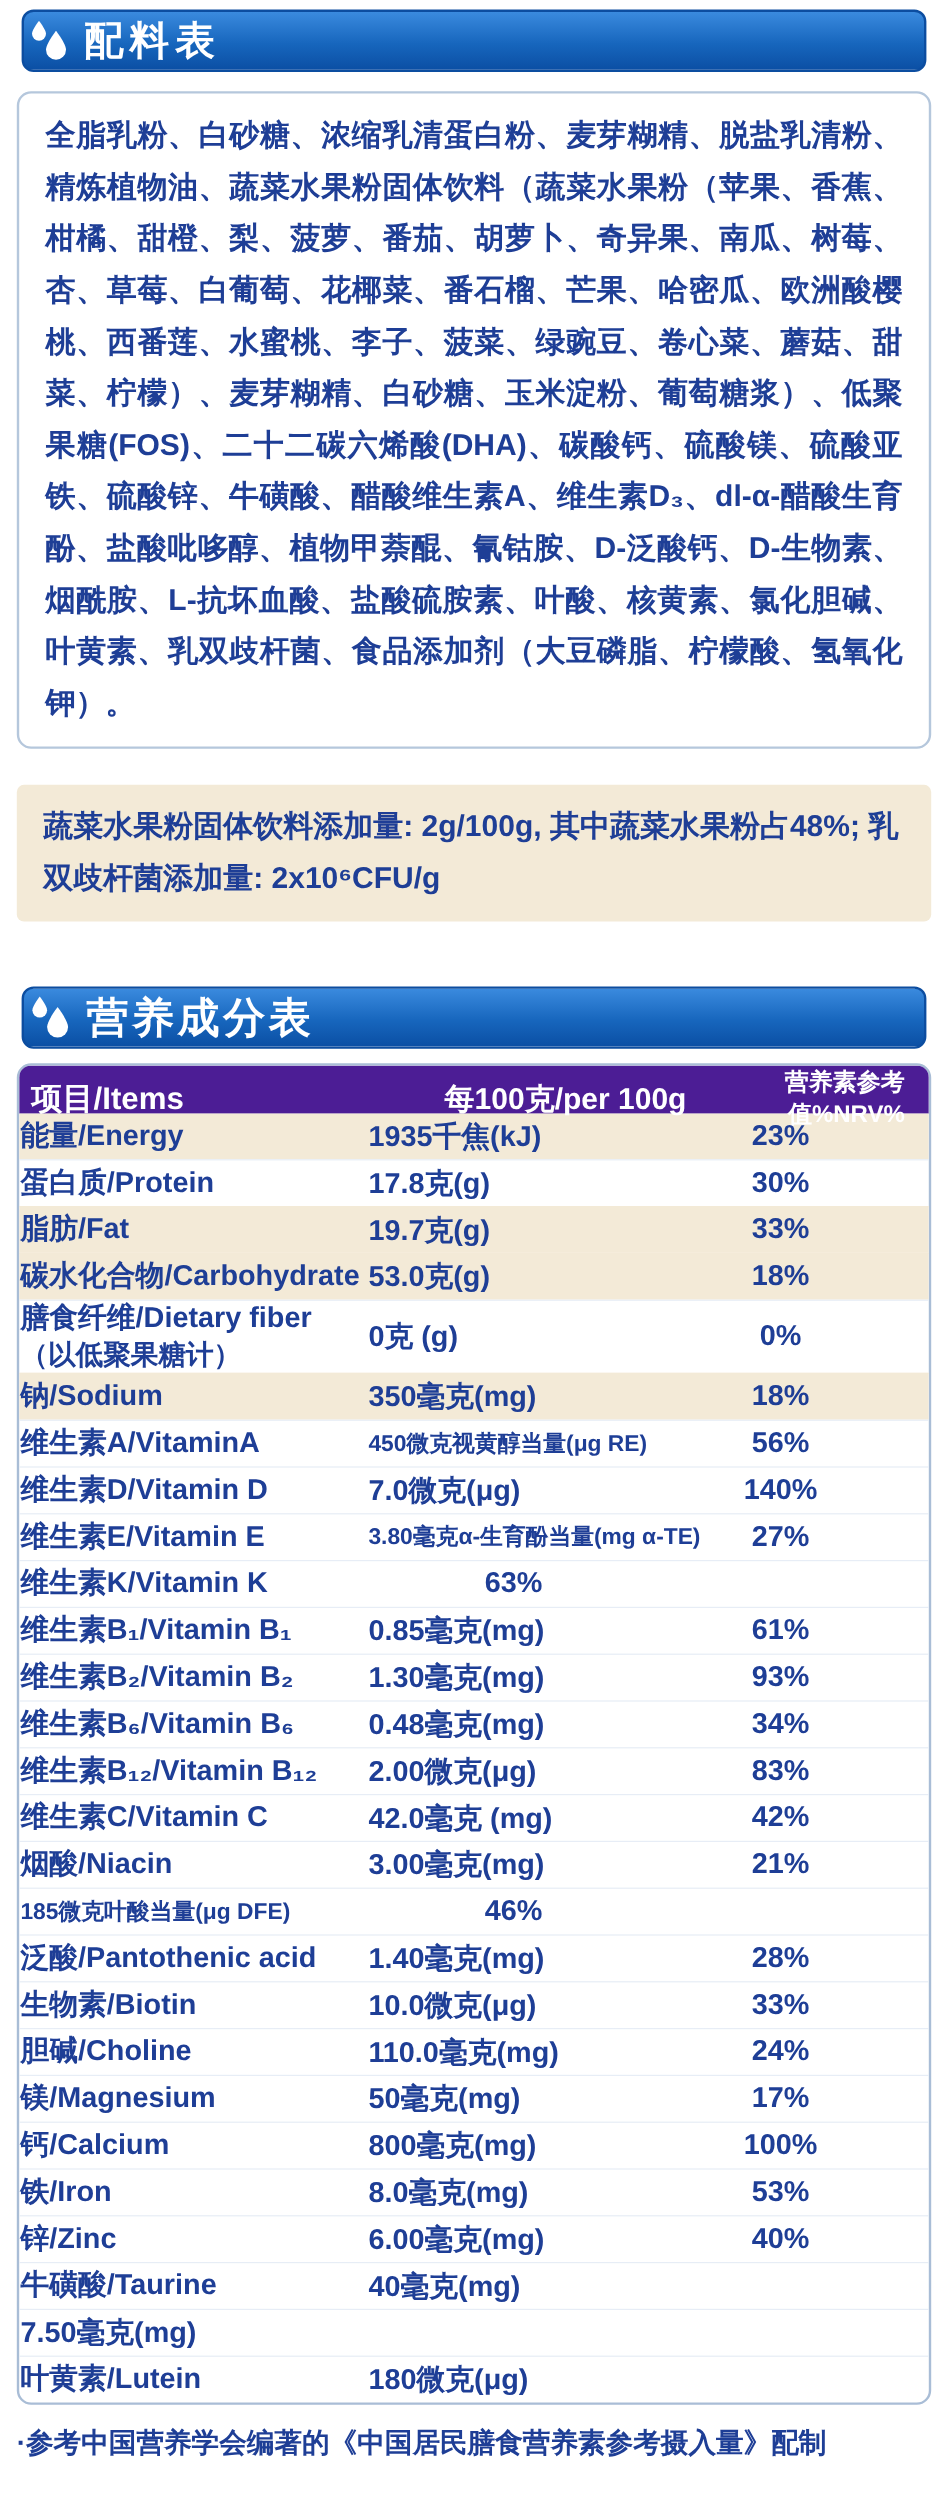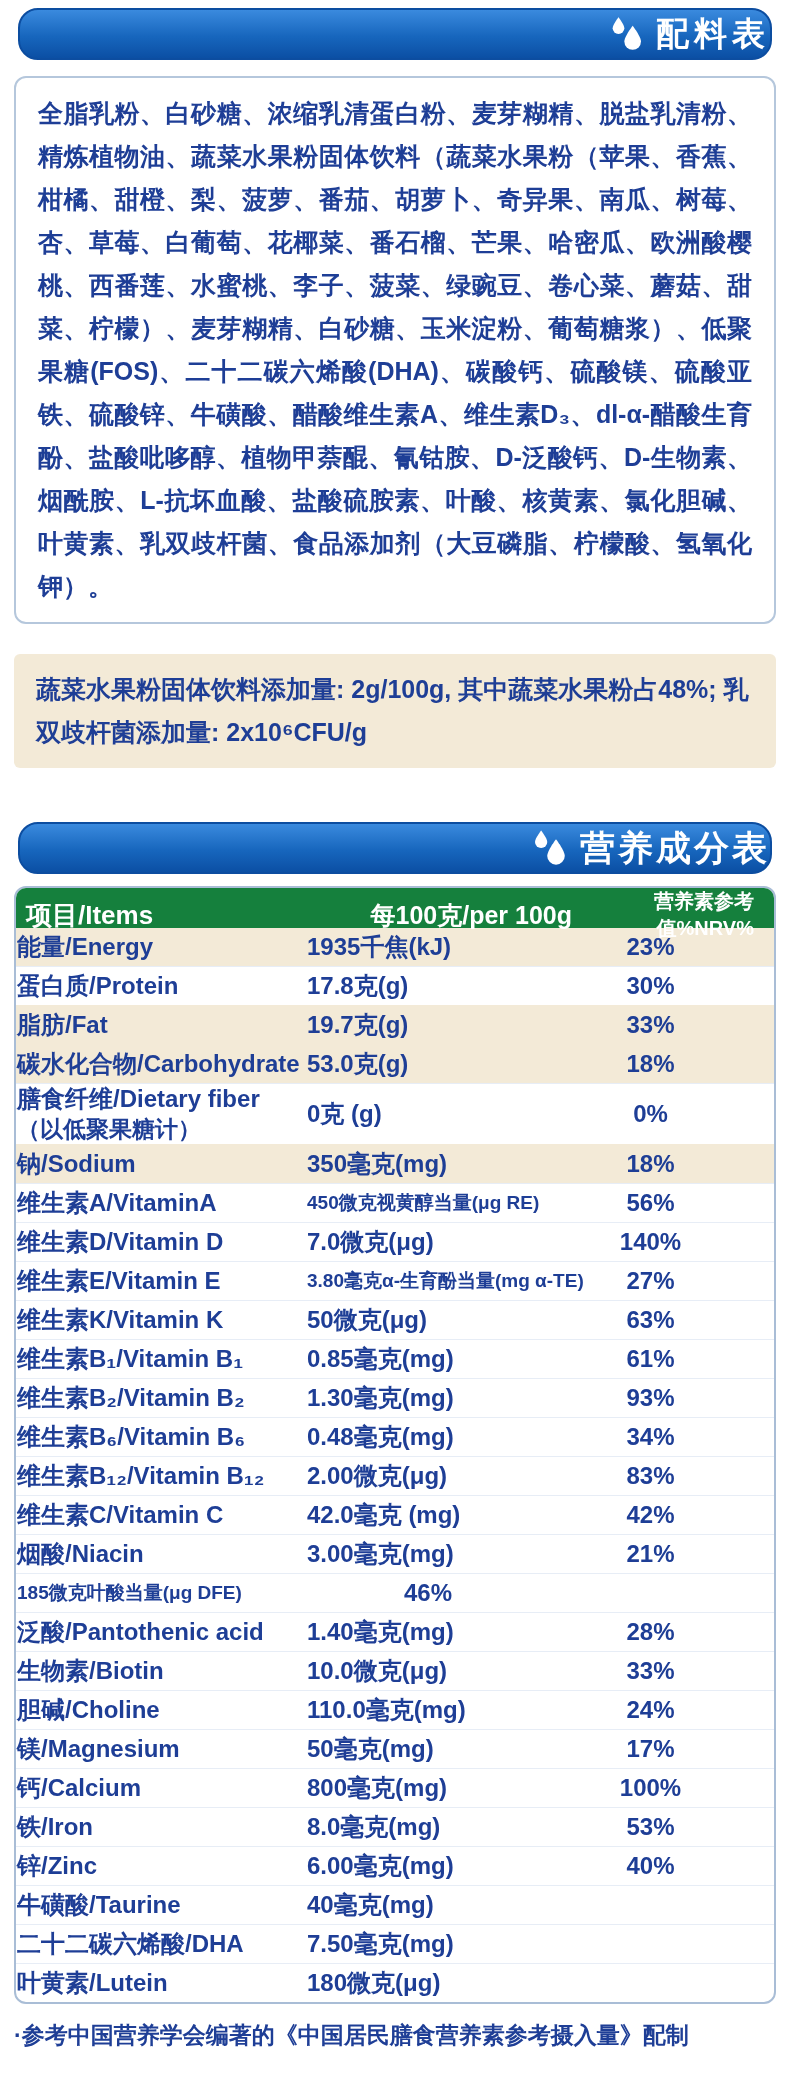--- a/index.html
+++ b/index.html
@@ -5,25 +5,25 @@
   html,body{margin:0;padding:0;background:#ffffff;}
   body{
     width:790px;
     font-family:"Liberation Sans","DejaVu Sans",sans-serif;
     color:#1e3e96;
     -webkit-font-smoothing:antialiased;
   }
   .bar{
     margin:8px 18px 0;
     height:52px;
-    border-radius:20px;
+    border-radius:10px;
     background:linear-gradient(180deg,#3a8ade 0%,#1766bd 55%,#0b4fa4 100%);
     border:2px solid #0c4da0;
     box-sizing:border-box;
-    display:flex;align-items:center;justify-content:flex-end;
+    display:flex;align-items:center;justify-content:flex-start;
     color:#ffffff;
     font-size:33px;font-weight:bold;
     letter-spacing:5px;
   }
   .bar .drop-icon{display:flex;align-items:center;margin-right:10px;}
   .card{
     margin:16px 14px 12px;
     border:2px solid #b5c7dc;
     border-radius:12px;
     background:#ffffff;
@@ -42,21 +42,21 @@
     background:#f3ead7;
     border-radius:6px;
     padding:14px 22px;
     font-size:25px;font-weight:600;
     line-height:43px;
     box-sizing:border-box;
   }
   .bar2{margin-top:54px;letter-spacing:3px;font-size:35px;}
   .table-card{margin-top:12px;border-color:#a9bdd6;border-radius:12px;overflow:hidden;padding:0;}
   .thead{
-    background:#15803d;color:#ffffff;
+    background:#4c1d95;color:#ffffff;
     display:grid;
     grid-template-columns:250px 296px 1fr;
     align-items:center;
     height:40px;
     padding:0 20px 0 10px;
   }
   .thead .h-item{font-size:26px;font-weight:bold;text-align:left;}
   .thead .h-amt{font-size:25px;font-weight:bold;text-align:right;}
   .thead .h-nrv{font-size:20px;font-weight:bold;text-align:right;}
   .row{
@@ -156,21 +156,20 @@
         <span class="c-amt">7.0微克(μg)</span>
         <span class="c-nrv">140%</span>
       </div>
       <div class="row">
         <span class="c-item">维生素E/Vitamin E</span>
         <span class="c-amt small">3.80毫克α-生育酚当量(mg α-TE)</span>
         <span class="c-nrv">27%</span>
       </div>
       <div class="row">
         <span class="c-item">维生素K/Vitamin K</span>
-        <span class="c-amt">50微克(μg)</span>
         <span class="c-nrv">63%</span>
       </div>
       <div class="row">
         <span class="c-item">维生素B₁/Vitamin B₁</span>
         <span class="c-amt">0.85毫克(mg)</span>
         <span class="c-nrv">61%</span>
       </div>
       <div class="row">
         <span class="c-item">维生素B₂/Vitamin B₂</span>
         <span class="c-amt">1.30毫克(mg)</span>
@@ -234,21 +233,20 @@
         <span class="c-item">锌/Zinc</span>
         <span class="c-amt">6.00毫克(mg)</span>
         <span class="c-nrv">40%</span>
       </div>
       <div class="row">
         <span class="c-item">牛磺酸/Taurine</span>
         <span class="c-amt">40毫克(mg)</span>
         <span class="c-nrv"></span>
       </div>
       <div class="row">
-        <span class="c-item">二十二碳六烯酸/DHA</span>
         <span class="c-amt">7.50毫克(mg)</span>
         <span class="c-nrv"></span>
       </div>
       <div class="row">
         <span class="c-item">叶黄素/Lutein</span>
         <span class="c-amt">180微克(μg)</span>
         <span class="c-nrv"></span>
       </div>
     </div>
 </div>

